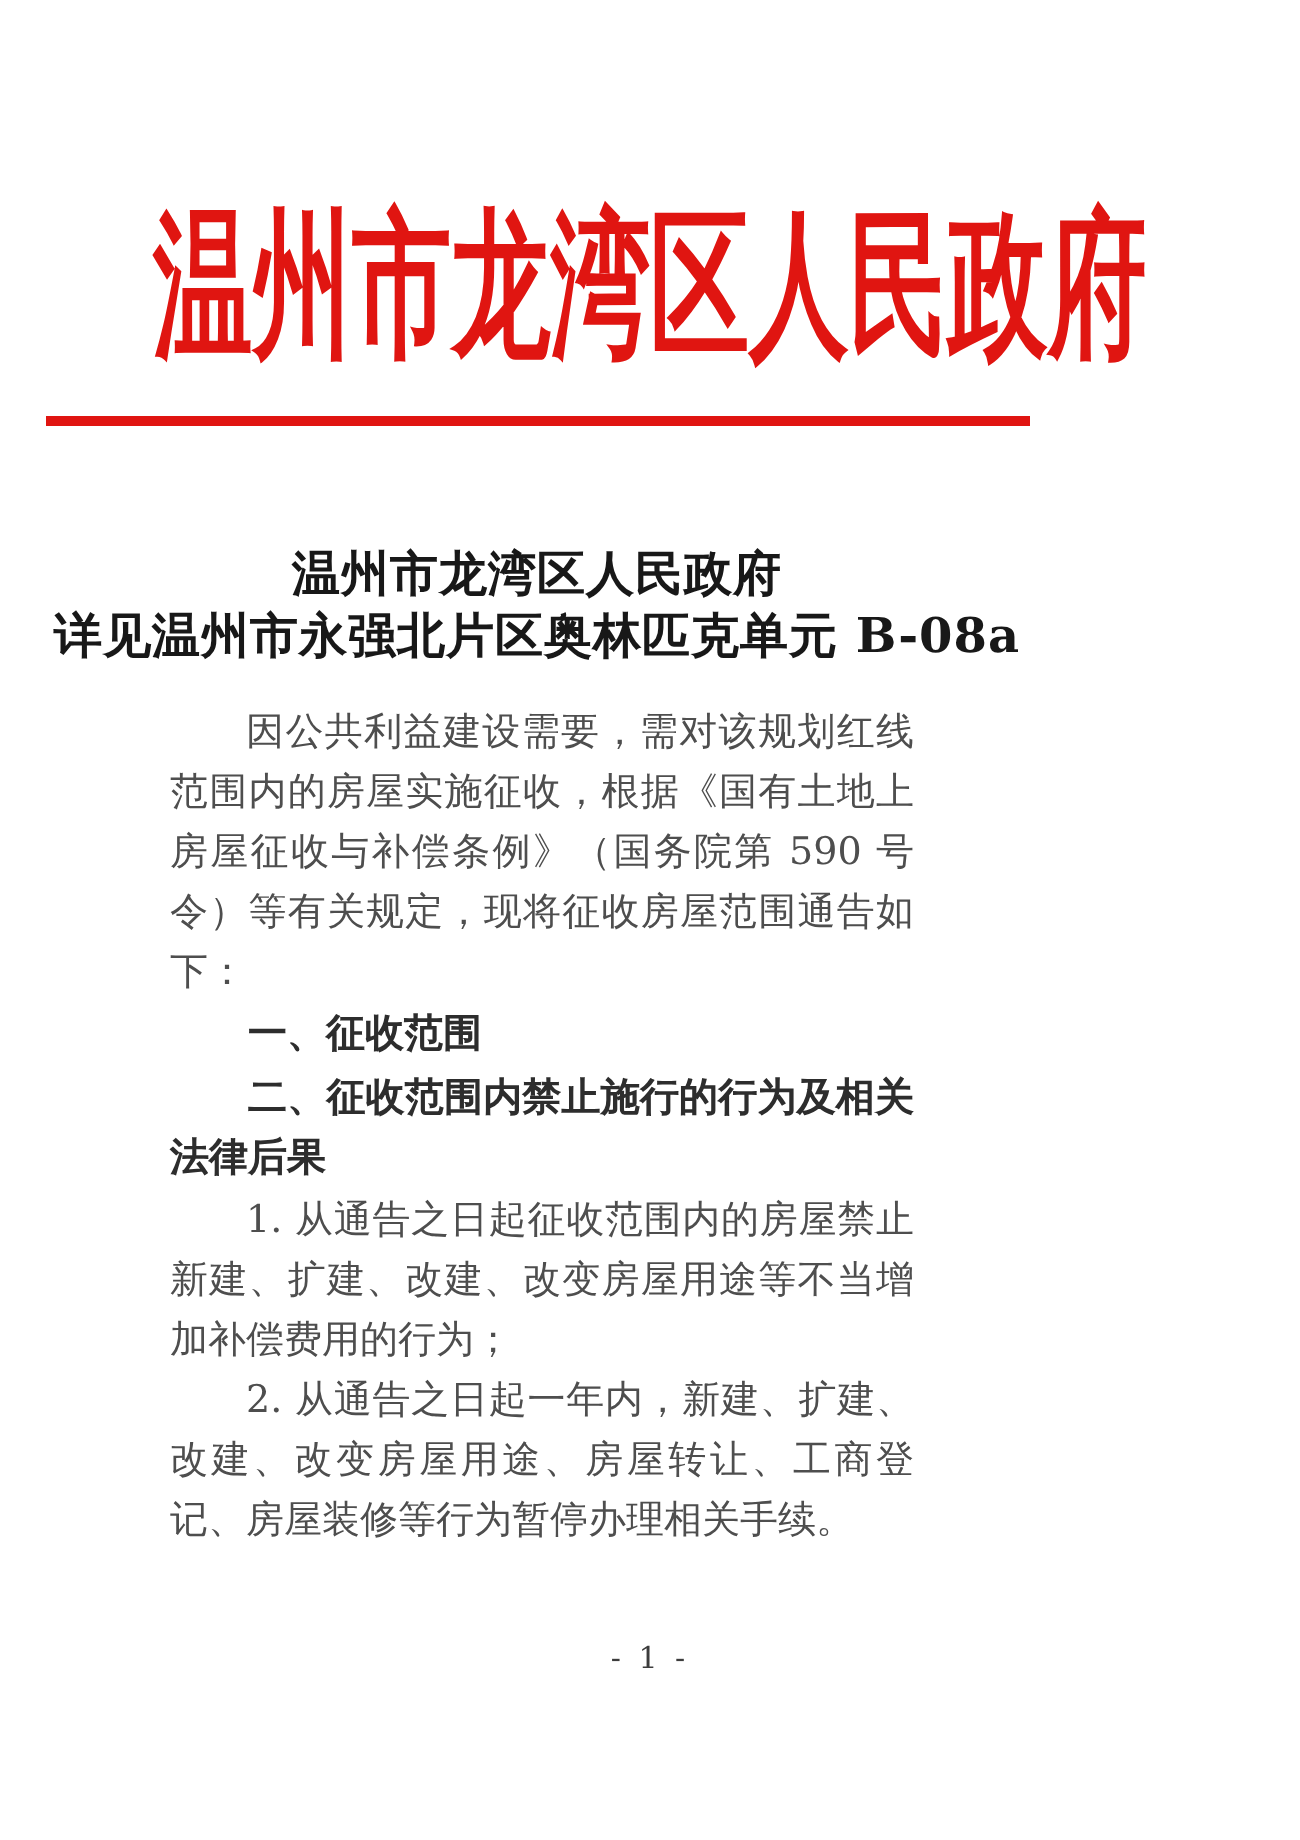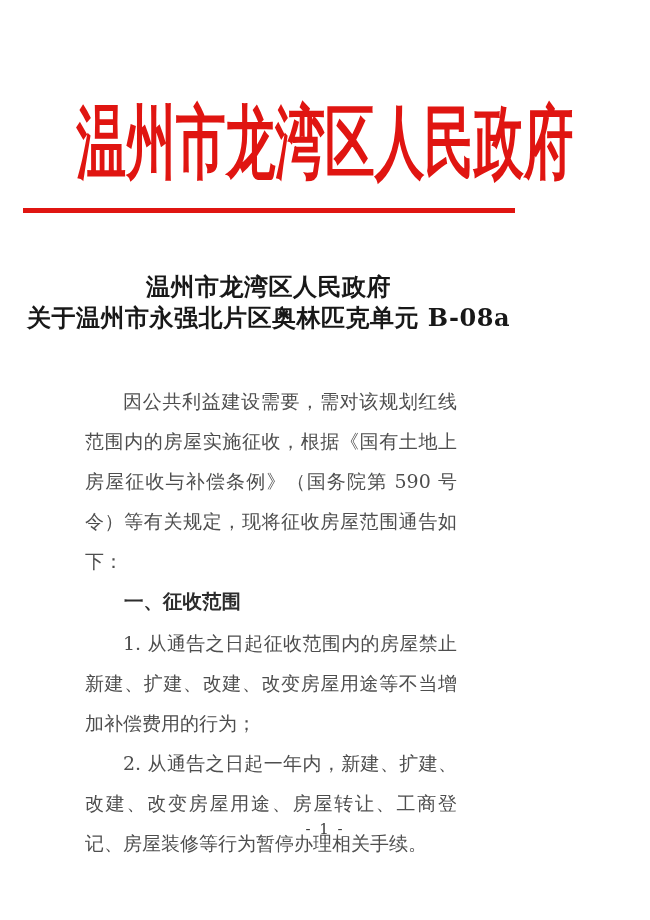--- a/index.html
+++ b/index.html
@@ -48,34 +48,34 @@
     margin-top: 58px;
     text-align: center;
     font-size: 24px;
     font-weight: 700;
     line-height: 31px;
     color: #181818;
     letter-spacing: 0.5px;
   }
   
   .doc-body {
-    margin: 48px 80px 0 85px;
+    margin: 18px 80px 0 85px;
     font-size: 19px;
-    line-height: 40px;
+    line-height: 30px;
     color: #4e4e4e;
     text-align: justify;
   }
   .para {
     margin: 0;
     text-indent: 2em;
   }
   .heading {
     margin: 2px 0 0 0;
     text-indent: 2em;
-    font-family: Liberation Mono, monospace;
+    font-family: Liberation Serif, serif;
     font-weight: 700;
     font-size: 19.5px;
     color: #2d2d2d;
   }
   
   .footer {
     position: absolute;
     left: 0;
     top: 820px;
     width: 650px;
@@ -90,27 +90,28 @@
 
 <div class="page">
 
   <div class="letterhead">
     <div class="org-name">温州市龙湾区人民政府</div>
     <div class="rule"></div>
   </div>
 
   <div class="doc-title">
     <div>温州市龙湾区人民政府</div>
-    <div>关于温州市永强北片区奥林匹克单元 B-08a</div>
+    <div>详见温州市永强北片区奥林匹克单元 B-08a</div>
   </div>
 
   <div class="doc-body">
     <p class="para">因公共利益建设需要，需对该规划红线范围内的房屋实施征收，根据《国有土地上房屋征收与补偿条例》（国务院第 590 号令）等有关规定，现将征收房屋范围通告如下：</p>
 
     <p class="heading">一、征收范围</p>
 
+    <p class="heading">二、征收范围内禁止施行的行为及相关法律后果</p>
     <p class="para">1. 从通告之日起征收范围内的房屋禁止新建、扩建、改建、改变房屋用途等不当增加补偿费用的行为；</p>
     <p class="para">2. 从通告之日起一年内，新建、扩建、改建、改变房屋用途、房屋转让、工商登记、房屋装修等行为暂停办理相关手续。</p>
   </div>
 
   <div class="footer">- 1 -</div>
 
 </div>
 
 </body></html>

